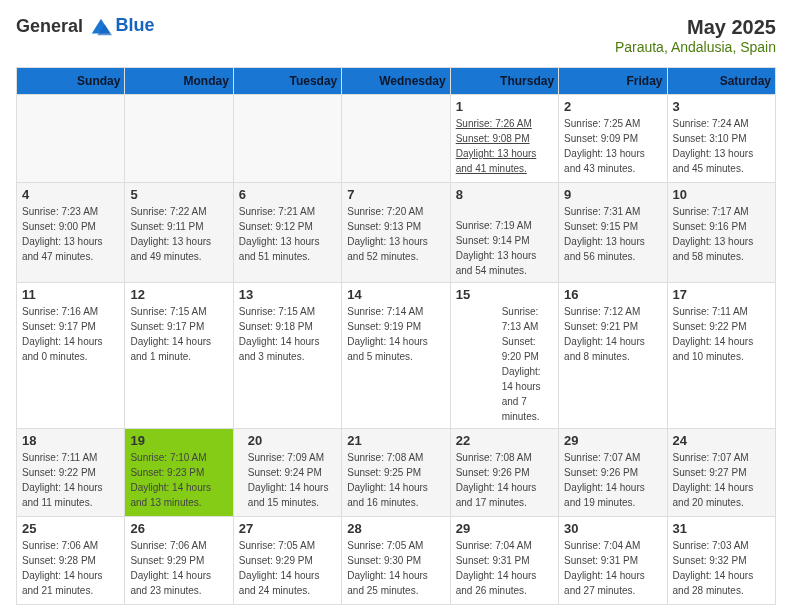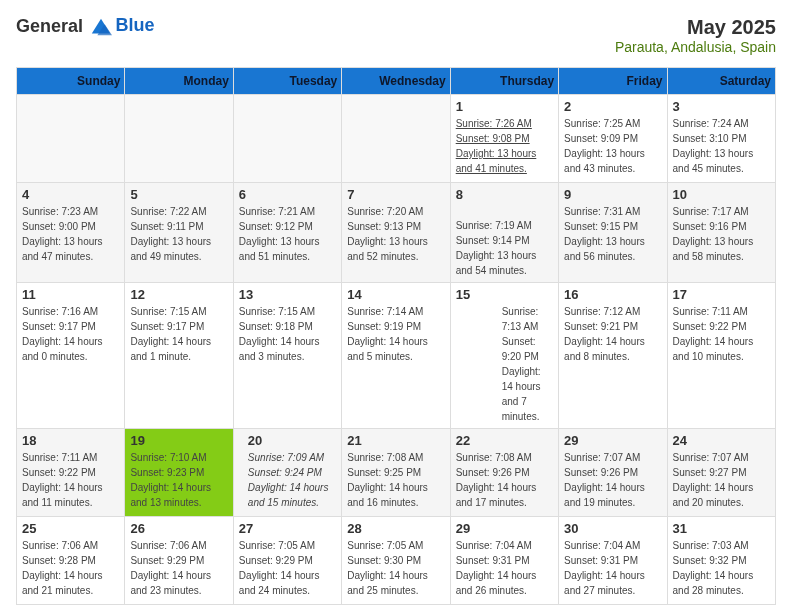--- a/index.html
+++ b/index.html
@@ -252,21 +252,21 @@
         </td>
         <td style="background: #84cc16;">
           <div class="day-number">19</div>
           <div class="day-info" style="white-space: pre-line;">Sunrise: 7:10 AM
 Sunset: 9:23 PM
 Daylight: 14 hours
 and 13 minutes.</div>
         </td>
         <td style="background: rgb(245, 245, 245); padding-left: 14px;">
           <div class="day-number">20</div>
-          <div class="day-info" style="white-space: pre-line; font-style: italic;">Sunrise: 7:09 AM
+          <div class="day-info" style="white-space: pre-line;">Sunrise: 7:09 AM
 Sunset: 9:24 PM
 Daylight: 14 hours
 and 15 minutes.</div>
         </td>
         <td style="background: rgb(245, 245, 245);">
           <div class="day-number">21</div>
           <div class="day-info" style="white-space: pre-line;">Sunrise: 7:08 AM
 Sunset: 9:25 PM
 Daylight: 14 hours
 and 16 minutes.</div>

